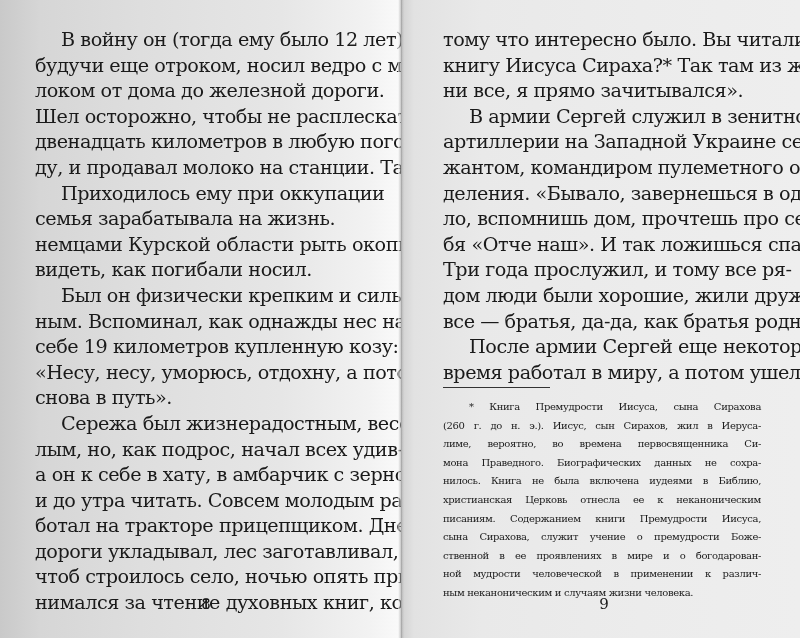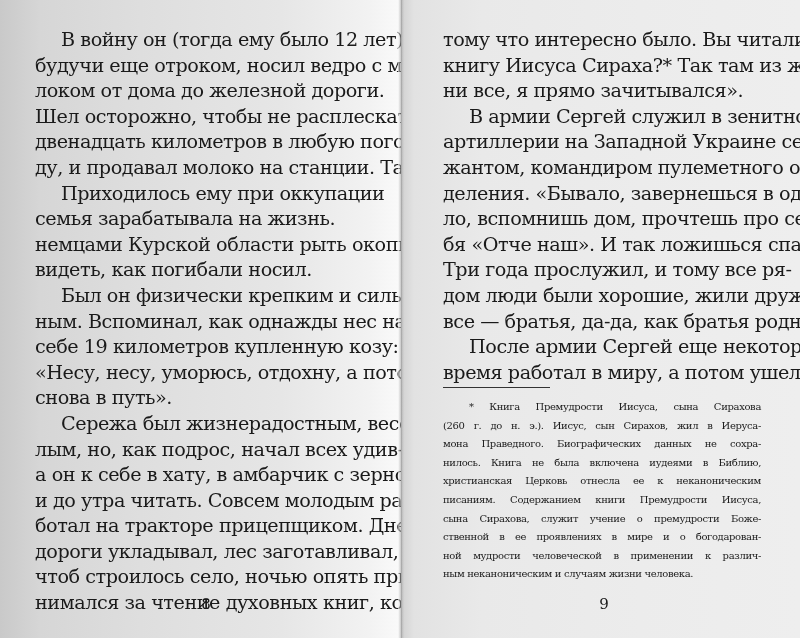--- a/index.html
+++ b/index.html
@@ -158,20 +158,21 @@
       <span class="line">все — братья, да-да, как братья родные.</span>
       <span class="line indent">После армии Сергей еще некоторое</span>
       <span class="line">время работал в миру, а потом ушел</span>
     </div>
 
     <div class="footnote-rule"></div>
 
     <div class="footnote">
       <span class="line indent">* Книга Премудрости Иисуса, сына Сирахова</span>
       <span class="line">(260 г. до н. э.). Иисус, сын Сирахов, жил в Иеруса-</span>
+      <span class="line">лиме, вероятно, во времена первосвященника Си-</span>
       <span class="line">мона Праведного. Биографических данных не сохра-</span>
       <span class="line">нилось. Книга не была включена иудеями в Библию,</span>
       <span class="line">христианская Церковь отнесла ее к неканоническим</span>
       <span class="line">писаниям. Содержанием книги Премудрости Иисуса,</span>
       <span class="line">сына Сирахова, служит учение о премудрости Боже-</span>
       <span class="line">ственной в ее проявлениях в мире и о богодарован-</span>
       <span class="line">ной мудрости человеческой в применении к различ-</span>
       <span class="line last">ным неканоническим и случаям жизни человека.</span>
     </div>
 

